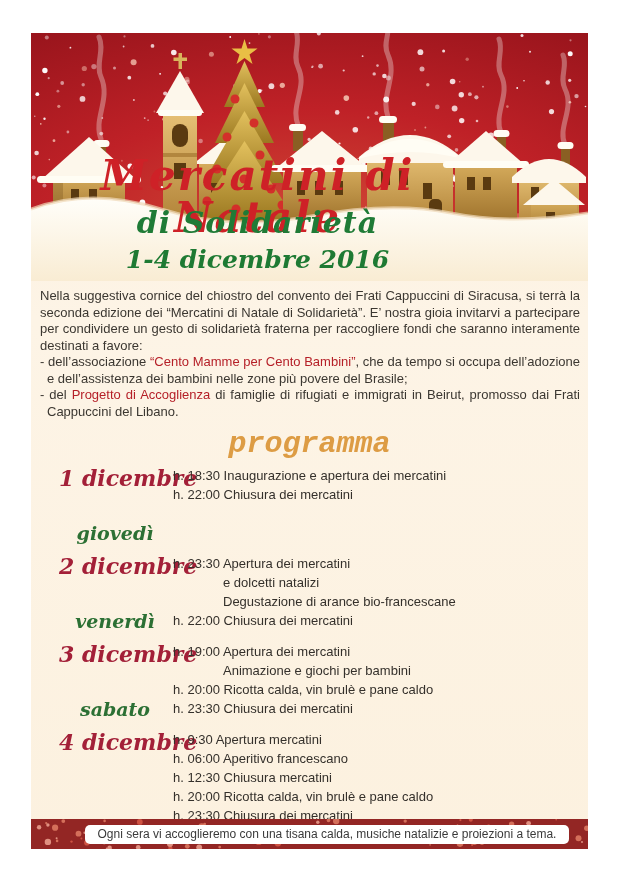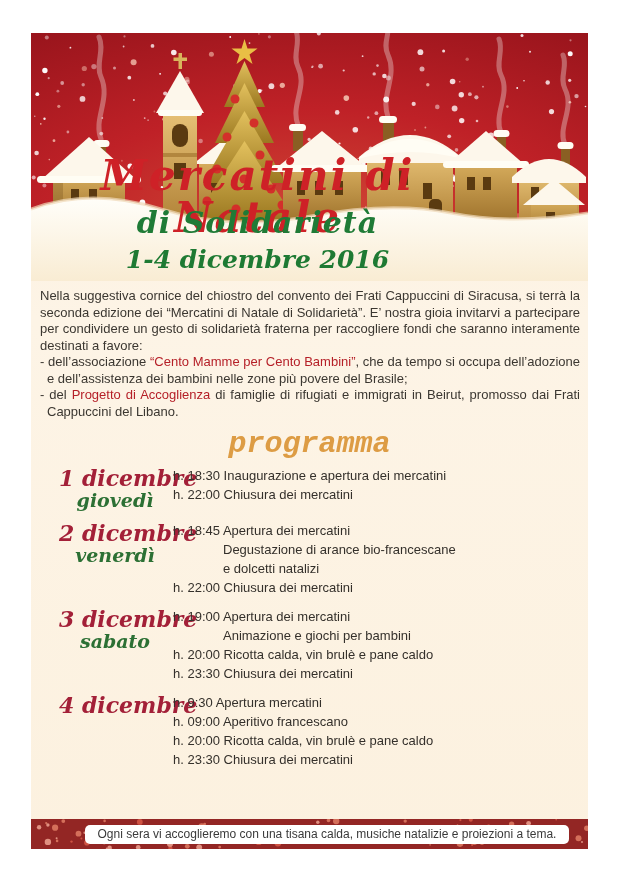--- a/index.html
+++ b/index.html
@@ -28,21 +28,21 @@
   
   .programma{margin-top:6px;text-align:center;font-family:Liberation Mono, monospace;
       font-style:italic;font-weight:700;font-size:30px;line-height:36px;color:#dd9c44;}
   
   .schedule{margin-top:4px;padding-left:28px;}
   .sched-row{display:flex;margin-bottom:10px;}
   .date-col{width:112px;flex:none;text-align:center;}
   .date-line{font-family:"DejaVu Serif",serif;font-style:italic;font-weight:700;
       font-size:22px;line-height:24px;color:#a32038;white-space:nowrap;}
   .day-line{font-family:"DejaVu Serif",serif;font-style:italic;font-weight:700;
-      font-size:19px;line-height:21px;color:#2c7034;}
+      font-size:19px;line-height:21px;color:#2c7034;margin-top:33px;}
   .events-col{flex:1;padding-left:2px;}
   .event-line{font-size:13px;line-height:19px;color:#34302b;white-space:nowrap;}
   .event-line.indent{padding-left:50px;}
   
   .footer{position:absolute;left:0;right:0;bottom:0;height:30px;background:#932624;
           display:flex;align-items:center;justify-content:center;padding-left:35px;}
   .footer svg{position:absolute;left:0;top:0;}
   .footer-pill{position:relative;background:#ffffff;border-radius:5px;padding:2px 13px;
       font-size:12px;line-height:15px;color:#3a3a3a;white-space:nowrap;}
 </style>
@@ -392,23 +392,23 @@
             <div class="event-line">h. 18:30 Inaugurazione e apertura dei mercatini</div>
             <div class="event-line">h. 22:00 Chiusura dei mercatini</div>
           </div>
         </div>
         <div class="sched-row">
           <div class="date-col">
             <div class="date-line">2 dicembre</div>
             <div class="day-line">venerdì</div>
           </div>
           <div class="events-col">
-            <div class="event-line">h. 18:45 Apertura dei mercatini</div>
+            <div class="event-line">h. 23:30 Apertura dei mercatini</div>
+            <div class="event-line indent">e dolcetti natalizi</div>
             <div class="event-line indent">Degustazione di arance bio-francescane</div>
-            <div class="event-line indent">e dolcetti natalizi</div>
             <div class="event-line">h. 22:00 Chiusura dei mercatini</div>
           </div>
         </div>
         <div class="sched-row">
           <div class="date-col">
             <div class="date-line">3 dicembre</div>
             <div class="day-line">sabato</div>
           </div>
           <div class="events-col">
             <div class="event-line">h. 19:00 Apertura dei mercatini</div>
@@ -416,21 +416,22 @@
             <div class="event-line">h. 20:00 Ricotta calda, vin brulè e pane caldo</div>
             <div class="event-line">h. 23:30 Chiusura dei mercatini</div>
           </div>
         </div>
         <div class="sched-row">
           <div class="date-col">
             <div class="date-line">4 dicembre</div>
           </div>
           <div class="events-col">
             <div class="event-line">h. 9:30 Apertura mercatini</div>
-            <div class="event-line">h. 09:00 Aperitivo francescano</div>
+            <div class="event-line">h. 06:00 Aperitivo francescano</div>
+            <div class="event-line">h. 12:30 Chiusura mercatini</div>
             <div class="event-line">h. 20:00 Ricotta calda, vin brulè e pane caldo</div>
             <div class="event-line">h. 23:30 Chiusura dei mercatini</div>
           </div>
         </div>
       </div>
 
     <div class="footer">
       <svg width="557" height="30" viewBox="0 0 557 30" id="bannerDots">
           <circle cx="551.0" cy="22.9" r="1.0" fill="#eda392" opacity="0.85"></circle>
           <circle cx="286.8" cy="3.2" r="1.7" fill="#eda392" opacity="0.85"></circle>

